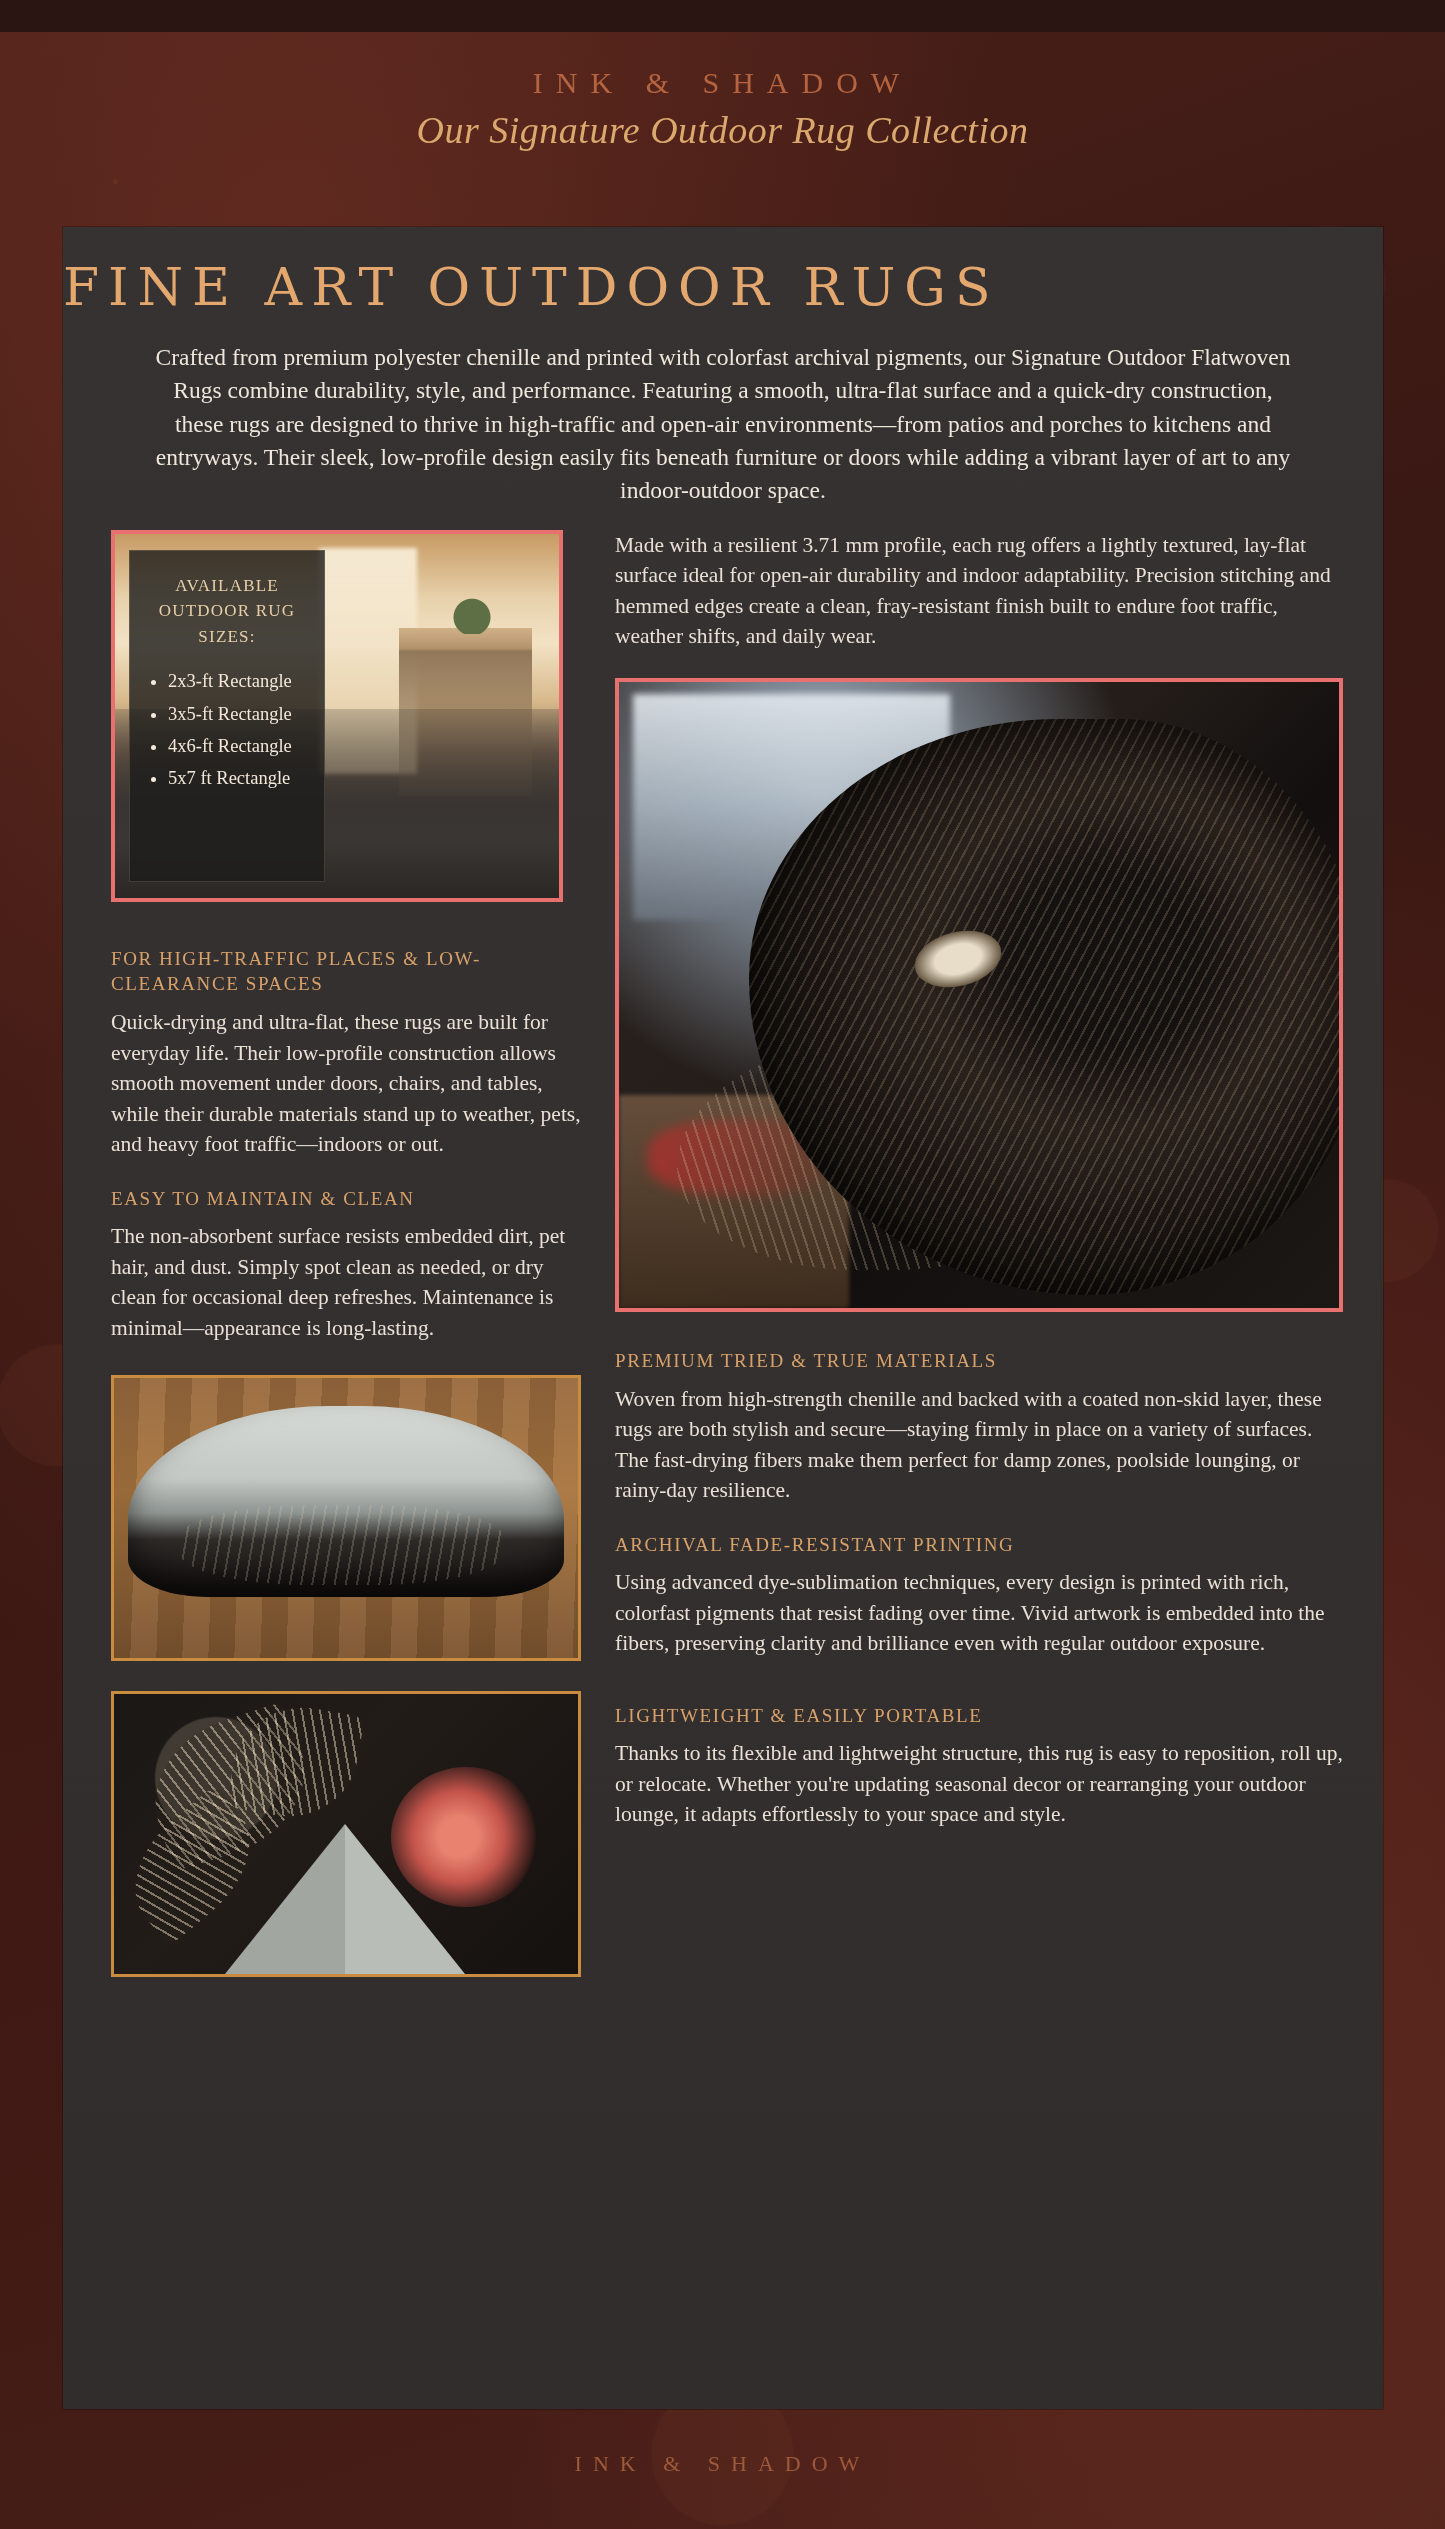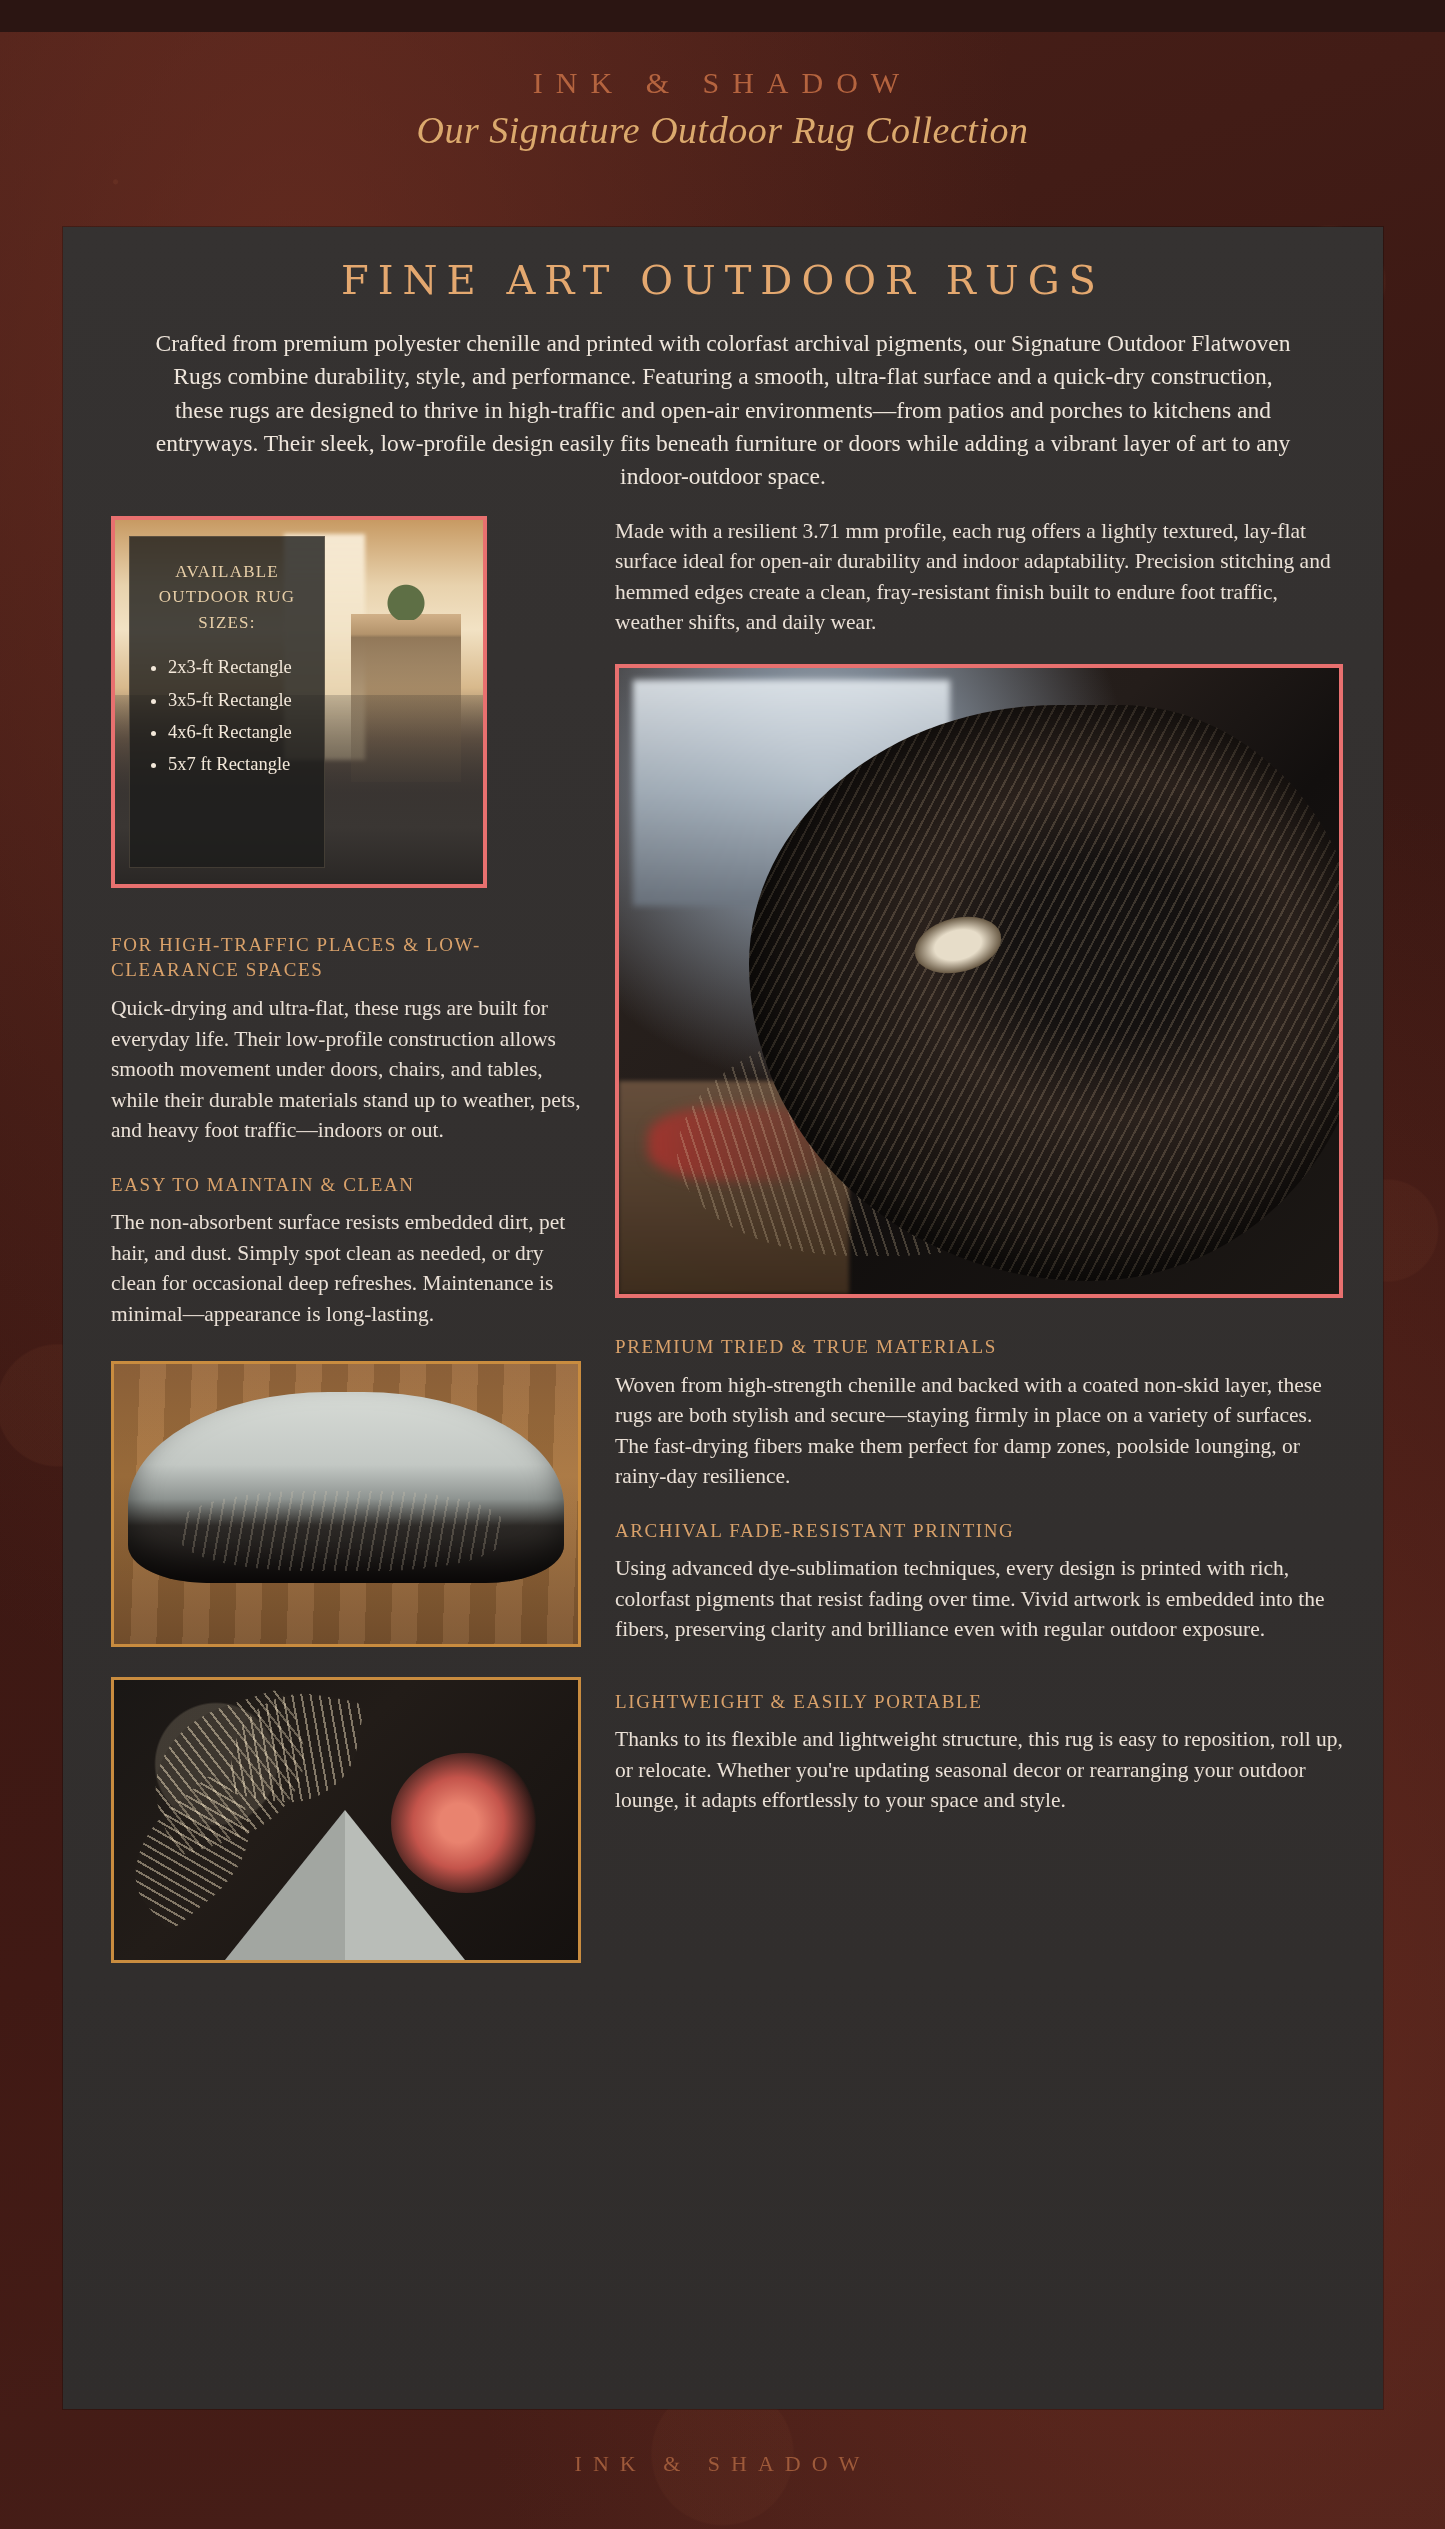--- a/index.html
+++ b/index.html
@@ -89,24 +89,24 @@
     text-align: center;
     font-size: 22px;
     letter-spacing: 11px;
     color: #9e5a3a;
     text-transform: uppercase;
     z-index: 5;
   }
 
   
   .headline {
-    text-align: center;
+    text-align: left;
     margin-top: 30px;
     font-family: "DejaVu Serif", serif;
-    font-size: 40px;
+    font-size: 52px;
     letter-spacing: 9px;
     color: #e4a86f;
     font-weight: 400;
   }
 
   .intro {
     margin: 24px 88px 0 88px;
     text-align: center;
     color: #efe6dc;
     font-size: 23.5px;
@@ -155,21 +155,21 @@
   .frame {
     box-sizing: border-box;
     position: relative;
     overflow: hidden;
   }
   .frame-pink { border: 4px solid #e8706f; }
   .frame-gold { border: 3px solid #c98c3f; }
 
   
   .img-sizes {
-    width: 376px;
+    width: 452px;
     height: 372px;
     background: linear-gradient(180deg, #1c1714 0%, #241c17 100%);
   }
   .doorway {
     position: absolute;
     inset: 0;
     background:
       linear-gradient(180deg, #c79a63 0%, #e8d2ad 18%, #f2e2c4 30%, #d8b98c 46%, #7c6550 60%, #3b3330 75%, #2d2927 100%);
   }
   .doorway::after {

